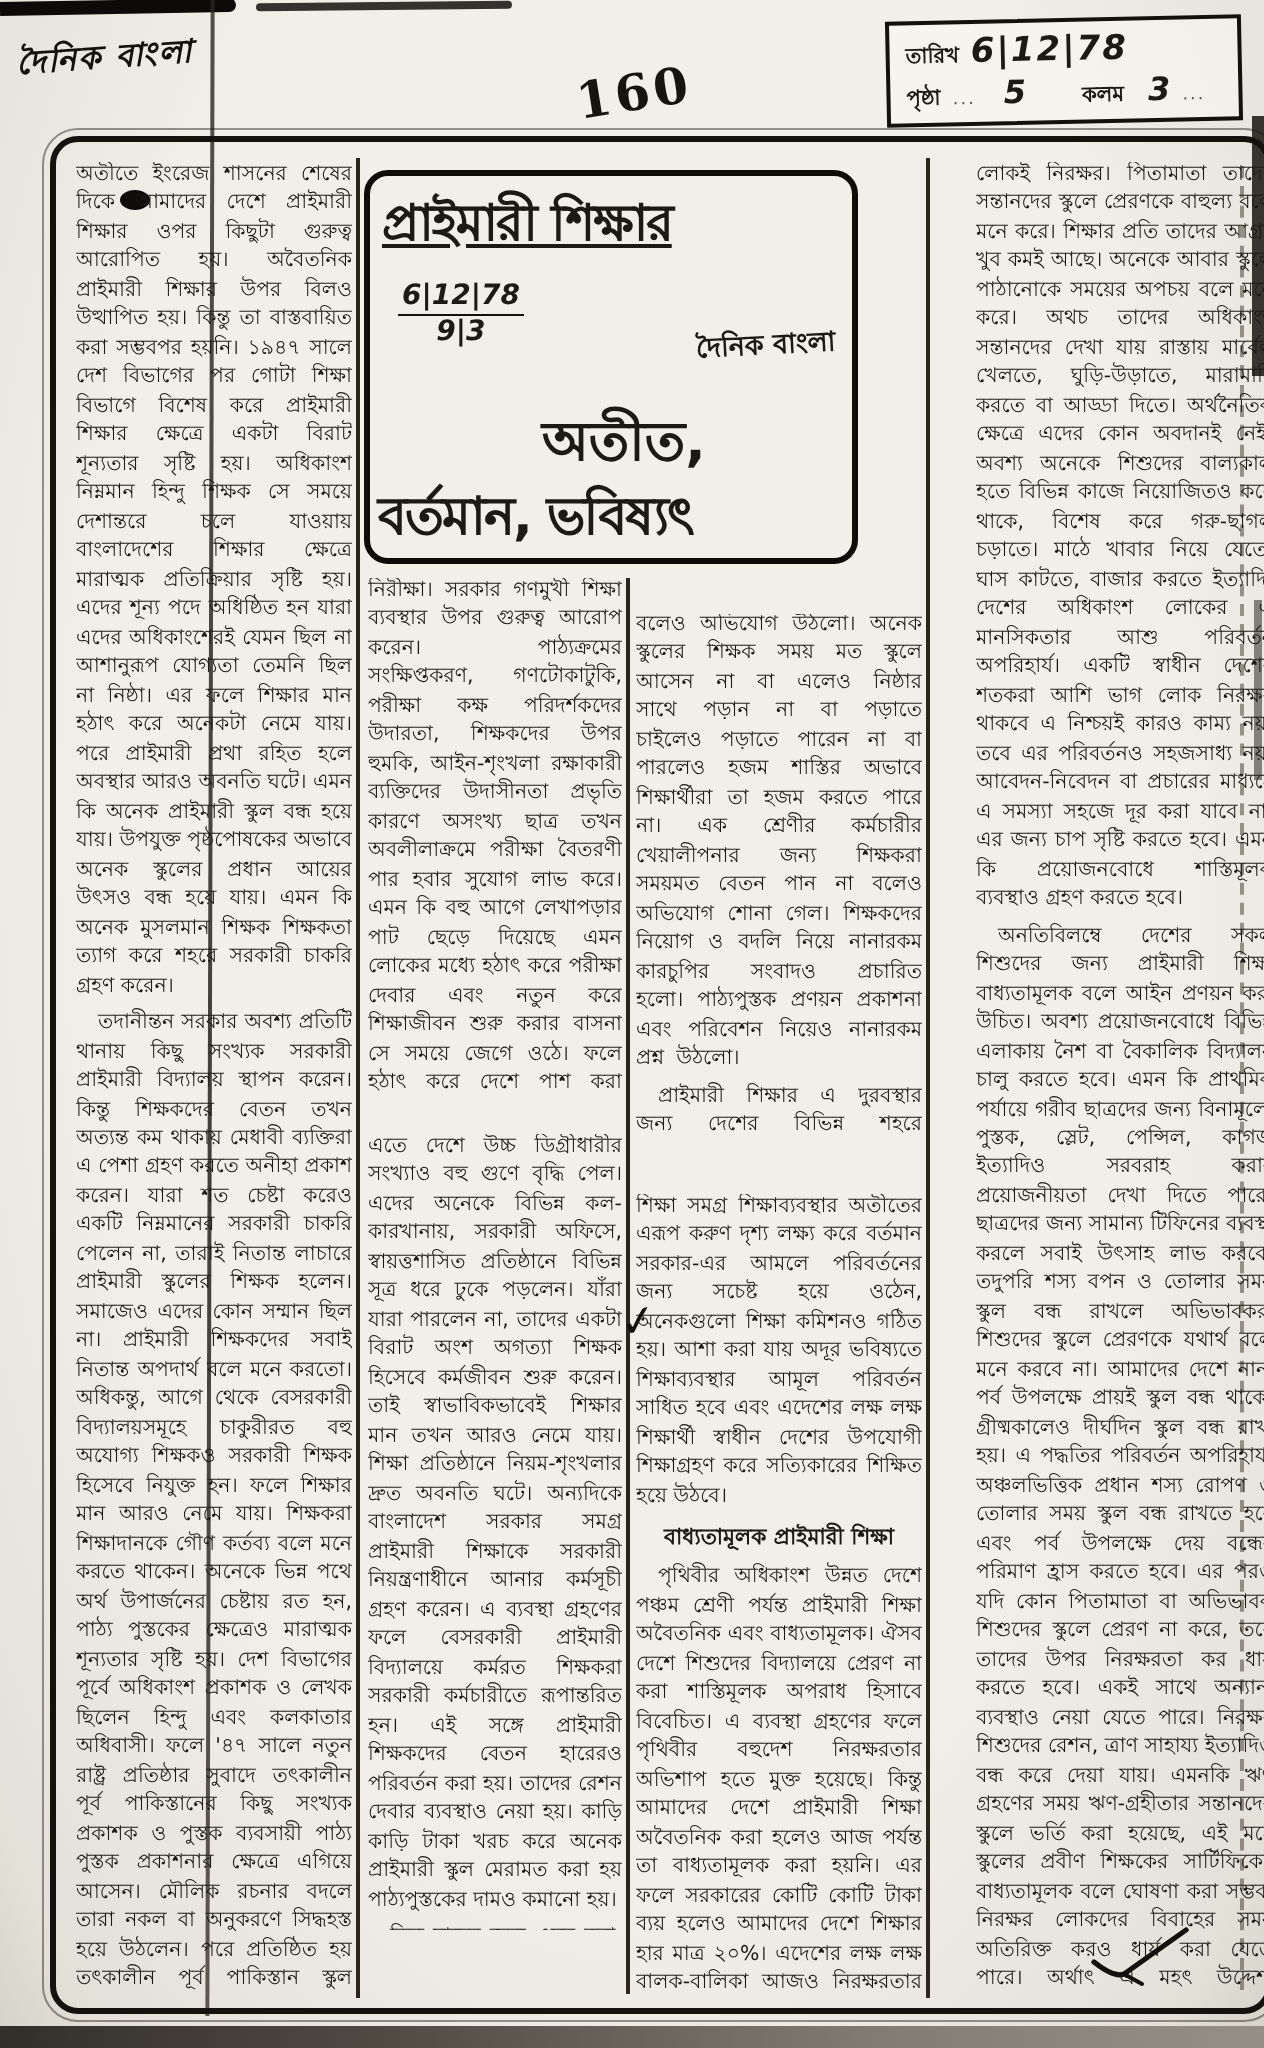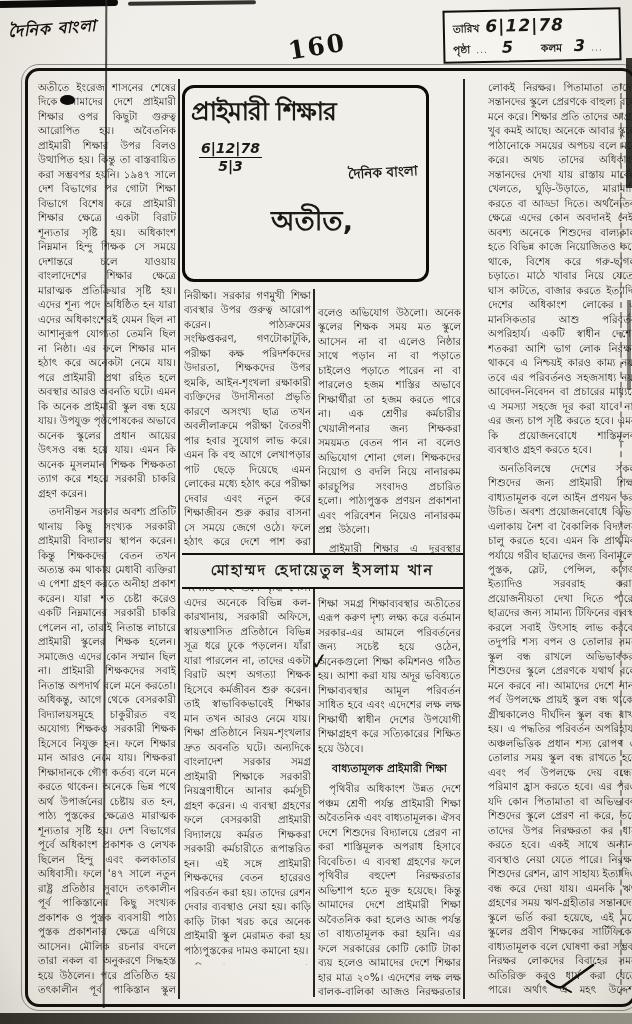--- a/index.html
+++ b/index.html
@@ -61,21 +61,21 @@
   .vr1 { left:150px; top:8px;   height:920px; }
   .vr2 { left:285px; top:218px; height:708px; }
   .vr3 { left:435px; top:8px;   height:920px; }
   .vr-dash { position:absolute; left:592px; top:12px; height:912px; width:0;
              border-left:2px dashed rgba(40,35,25,.45); }
 
   
   .headline-box { position:absolute; left:154px; top:14px; width:247px; height:197px;
                   border:3.5px solid #0e0c08; border-radius:12px; overflow:hidden; }
   .hl-top { position:absolute; left:6px; top:4px; width:235px; font-size:25px; font-weight:bold;
-            white-space:nowrap; letter-spacing:-1px; }
+            white-space:nowrap; letter-spacing:-1px;text-decoration:underline; }
   .hl-hand { position:absolute; left:14px; top:52px; text-align:center; font-size:14px; line-height:1.15; }
   .hl-hand .num { display:block; border-bottom:1.5px solid #14110c; padding:0 2px 1px; }
   .hl-credit { position:absolute; right:8px; top:74px; font-size:13.5px; font-weight:bold; transform:rotate(-3deg); }
   .hl-mid { position:absolute; left:86px; top:112px; font-size:27px; font-weight:bold; white-space:nowrap; }
   .hl-bot { position:absolute; left:4px; top:150px; width:240px; font-size:26px; font-weight:bold;
             white-space:nowrap; letter-spacing:-1px; }
 
   
   .byline-bar { position:absolute; left:154px; top:482px; width:281px; height:36px;
                 border-top:2.5px solid #14110c; border-bottom:2.5px solid #14110c;
@@ -126,38 +126,36 @@
       <p>তদানীন্তন সরকার অবশ্য প্রতিটি থানায় কিছু সংখ্যক সরকারী প্রাইমারী বিদ্যালয় স্থাপন করেন। কিন্তু শিক্ষকদের বেতন তখন অত্যন্ত কম থাকায় মেধাবী ব্যক্তিরা এ পেশা গ্রহণ করতে অনীহা প্রকাশ করেন। যারা শত চেষ্টা করেও একটি নিম্নমানের সরকারী চাকরি পেলেন না, তারাই নিতান্ত লাচারে প্রাইমারী স্কুলের শিক্ষক হলেন। সমাজেও এদের কোন সম্মান ছিল না। প্রাইমারী শিক্ষকদের সবাই নিতান্ত অপদার্থ বলে মনে করতো। অধিকন্তু, আগে থেকে বেসরকারী বিদ্যালয়সমূহে চাকুরীরত বহু অযোগ্য শিক্ষকও সরকারী শিক্ষক হিসেবে নিযুক্ত হন। ফলে শিক্ষার মান আরও নেমে যায়। শিক্ষকরা শিক্ষাদানকে গৌণ কর্তব্য বলে মনে করতে থাকেন। অনেকে ভিন্ন পথে অর্থ উপার্জনের চেষ্টায় রত হন, পাঠ্য পুস্তকের ক্ষেত্রেও মারাত্মক শূন্যতার সৃষ্টি হয়। দেশ বিভাগের পূর্বে অধিকাংশ প্রকাশক ও লেখক ছিলেন হিন্দু এবং কলকাতার অধিবাসী। ফলে '৪৭ সালে নতুন রাষ্ট্র প্রতিষ্ঠার সুবাদে তৎকালীন পূর্ব পাকিস্তানের কিছু সংখ্যক প্রকাশক ও পুস্তক ব্যবসায়ী পাঠ্য পুস্তক প্রকাশনার ক্ষেত্রে এগিয়ে আসেন। মৌলিক রচনার বদলে তারা নকল বা অনুকরণে সিদ্ধহস্ত হয়ে উঠলেন। পরে প্রতিষ্ঠিত হয় তৎকালীন পূর্ব পাকিস্তান স্কুল টেক্সট বুক বোর্ড সংস্থা। কিন্তু এ সত্ত্বেও পাঠ্যপুস্তকের মান অভীষ্ট লক্ষ্যে উন্নীত হলো না। দেশের ভাষা, আদর্শ প্রভৃতি প্রশ্নও সে সময়ে নানা রকম জটিলতার সৃষ্টি করে। প্রাইমারী পর্যায়ের ছাত্রদের হজমশক্তির উপর লক্ষ্য না রেখে তাদের উপর নানা ধরনের বিষয় চাপিয়ে দেয়া হয়।</p>
 
     </div>
 
     <div class="vrule vr1"></div>
 
     <div class="headline-box">
       <div class="hl-top">প্রাইমারী শিক্ষার</div>
       <div class="hl-hand hand">
         <span class="num">6|12|78</span>
-        <span>5|3</span>
+        <span>9|3</span>
       </div>
       <div class="hl-credit">দৈনিক বাংলা</div>
       <div class="hl-mid">অতীত,</div>
+      <div class="hl-bot">বর্তমান, ভবিষ্যৎ</div>
     </div>
 
     <div class="fcol col2">
       <p>নিরীক্ষা। সরকার গণমুখী শিক্ষা ব্যবস্থার উপর গুরুত্ব আরোপ করেন। পাঠ্যক্রমের সংক্ষিপ্তকরণ, গণটোকাটুকি, পরীক্ষা কক্ষ পরিদর্শকদের উদারতা, শিক্ষকদের উপর হুমকি, আইন-শৃংখলা রক্ষাকারী ব্যক্তিদের উদাসীনতা প্রভৃতি কারণে অসংখ্য ছাত্র তখন অবলীলাক্রমে পরীক্ষা বৈতরণী পার হবার সুযোগ লাভ করে। এমন কি বহু আগে লেখাপড়ার পাট ছেড়ে দিয়েছে এমন লোকের মধ্যে হঠাৎ করে পরীক্ষা দেবার এবং নতুন করে শিক্ষাজীবন শুরু করার বাসনা সে সময়ে জেগে ওঠে। ফলে হঠাৎ করে দেশে পাশ করা ছাত্রছাত্রীদের সংখ্যা বহু গুণে বৃদ্ধি পায় এবং সাথে সাথে গড়ে ওঠে দেশের বিভিন্ন অঞ্চলে বহু স্কুল-কলেজ। শিক্ষাকে বিকেন্দ্রীয় করে বহু কলেজে স্নাতক-সম্মান এবং স্নাতকোত্তর শিক্ষা কোর্স চালু করা হল।</p>
     </div>
     <div class="vrule vr2"></div>
     <div class="fcol col3">
       <p>বলেও অভিযোগ উঠলো। অনেক স্কুলের শিক্ষক সময় মত স্কুলে আসেন না বা এলেও নিষ্ঠার সাথে পড়ান না বা পড়াতে চাইলেও পড়াতে পারেন না বা পারলেও হজম শাস্তির অভাবে শিক্ষার্থীরা তা হজম করতে পারে না। এক শ্রেণীর কর্মচারীর খেয়ালীপনার জন্য শিক্ষকরা সময়মত বেতন পান না বলেও অভিযোগ শোনা গেল। শিক্ষকদের নিয়োগ ও বদলি নিয়ে নানারকম কারচুপির সংবাদও প্রচারিত হলো। পাঠ্যপুস্তক প্রণয়ন প্রকাশনা এবং পরিবেশন নিয়েও নানারকম প্রশ্ন উঠলো।</p>
       <p>প্রাইমারী শিক্ষার এ দুরবস্থার জন্য দেশের বিভিন্ন শহরে প্রতিষ্ঠিত হয় অবস্থাপন্ন ব্যক্তিদের পৃষ্ঠপোষকতায় অসংখ্য কিন্ডারগার্টেন। এই হলো অতীতের কাহিনী। তারপর দেশে ঘটে ঐতিহাসিক পট-পরিবর্তন। প্রাইমারী</p>
     </div>
 
-    <div class="byline-bar">
-      <span>মোহাম্মদ হেদায়েতুল ইসলাম খান</span>
-    </div>
 
     <div class="fcol col4">
       <p>এতে দেশে উচ্চ ডিগ্রীধারীর সংখ্যাও বহু গুণে বৃদ্ধি পেল। এদের অনেকে বিভিন্ন কল-কারখানায়, সরকারী অফিসে, স্বায়ত্তশাসিত প্রতিষ্ঠানে বিভিন্ন সূত্র ধরে ঢুকে পড়লেন। যাঁরা যারা পারলেন না, তাদের একটা বিরাট অংশ অগত্যা শিক্ষক হিসেবে কর্মজীবন শুরু করেন। তাই স্বাভাবিকভাবেই শিক্ষার মান তখন আরও নেমে যায়। শিক্ষা প্রতিষ্ঠানে নিয়ম-শৃংখলার দ্রুত অবনতি ঘটে। অন্যদিকে বাংলাদেশ সরকার সমগ্র প্রাইমারী শিক্ষাকে সরকারী নিয়ন্ত্রণাধীনে আনার কর্মসূচী গ্রহণ করেন। এ ব্যবস্থা গ্রহণের ফলে বেসরকারী প্রাইমারী বিদ্যালয়ে কর্মরত শিক্ষকরা সরকারী কর্মচারীতে রূপান্তরিত হন। এই সঙ্গে প্রাইমারী শিক্ষকদের বেতন হারেরও পরিবর্তন করা হয়। তাদের রেশন দেবার ব্যবস্থাও নেয়া হয়। কাড়ি কাড়ি টাকা খরচ করে অনেক প্রাইমারী স্কুল মেরামত করা হয় পাঠ্যপুস্তকের দামও কমানো হয়।</p>
       <p>কিন্তু যাদের জন্য এসব করা, সেই কোমলমতি শিক্ষার্থীদের ভাগ্যে তেমন কোন পরিবর্তন হয়নি বা করা হয়নি। গোটা কাঠামোতে তারা গৌণ হয়েই রয়ে যায়।</p>
 
     </div>
     <div class="fcol col5">
       <p>শিক্ষা সমগ্র শিক্ষাব্যবস্থার অতীতের এরূপ করুণ দৃশ্য লক্ষ্য করে বর্তমান সরকার-এর আমলে পরিবর্তনের জন্য সচেষ্ট হয়ে ওঠেন, অনেকগুলো শিক্ষা কমিশনও গঠিত হয়। আশা করা যায় অদূর ভবিষ্যতে শিক্ষাব্যবস্থার আমূল পরিবর্তন সাধিত হবে এবং এদেশের লক্ষ লক্ষ শিক্ষার্থী স্বাধীন দেশের উপযোগী শিক্ষাগ্রহণ করে সত্যিকারের শিক্ষিত হয়ে উঠবে।</p>
       <div class="subhead">বাধ্যতামূলক প্রাইমারী শিক্ষা</div>
       <p>পৃথিবীর অধিকাংশ উন্নত দেশে পঞ্চম শ্রেণী পর্যন্ত প্রাইমারী শিক্ষা অবৈতনিক এবং বাধ্যতামূলক। ঐসব দেশে শিশুদের বিদ্যালয়ে প্রেরণ না করা শাস্তিমূলক অপরাধ হিসাবে বিবেচিত। এ ব্যবস্থা গ্রহণের ফলে পৃথিবীর বহুদেশ নিরক্ষরতার অভিশাপ হতে মুক্ত হয়েছে। কিন্তু আমাদের দেশে প্রাইমারী শিক্ষা অবৈতনিক করা হলেও আজ পর্যন্ত তা বাধ্যতামূলক করা হয়নি। এর ফলে সরকারের কোটি কোটি টাকা ব্যয় হলেও আমাদের দেশে শিক্ষার হার মাত্র ২০%। এদেশের লক্ষ লক্ষ বালক-বালিকা আজও নিরক্ষরতার অন্ধকারে নিমজ্জিত। অথচ এদের মধ্যে যে নিউটন, আইনস্টাইন, বিটোফেন, গ্যেটে, রবীন্দ্রনাথ, নজরুল, লুকিয়ে নেই তা কে বলতে পারে।</p>

